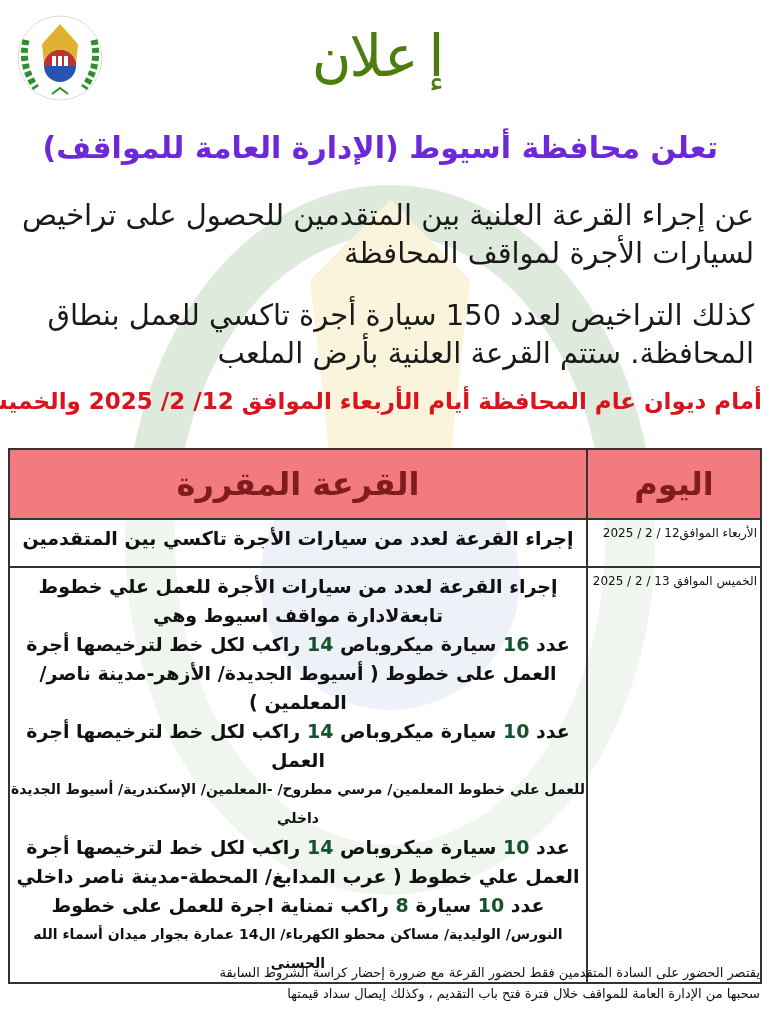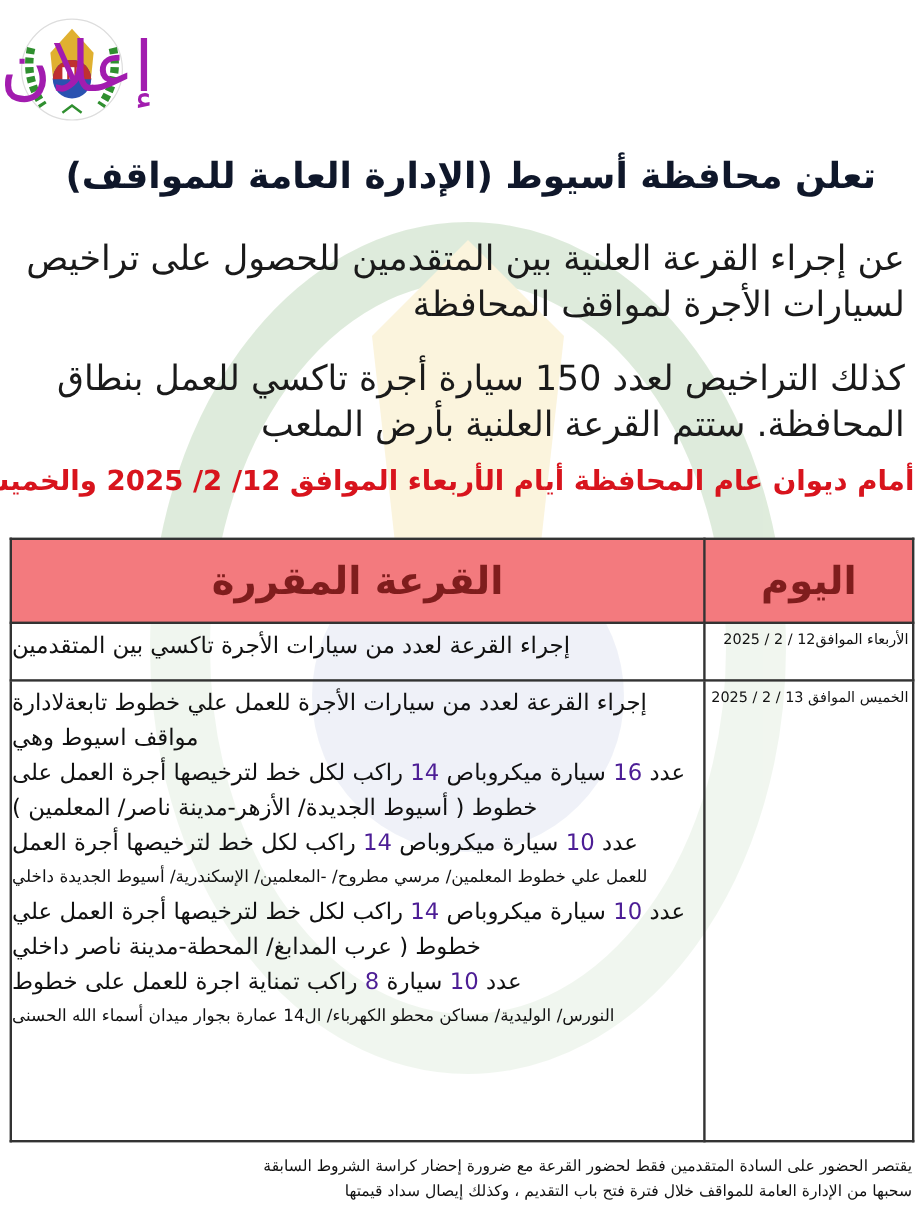--- a/index.html
+++ b/index.html
@@ -9,27 +9,27 @@
       font-family: "DejaVu Sans", sans-serif;
       position: relative;
       color: #111;
     }
     .watermark {
       position: absolute; left: 120px; top: 160px; width: 540px; height: 760px;
       pointer-events: none; opacity: 0.16;
     }
     .logo { position: absolute; left: 12px; top: 10px; width: 96px; height: 92px; }
     .title {
-      position: absolute; left: 0; right: 0; top: 22px; text-align: left;
-      color: #a21caf; font-size: 58px; font-weight: normal; direction: rtl;
-      font-family: Liberation Serif, serif; letter-spacing: 2px;
+      position: absolute; left: 0; right: 0; top: 22px; text-align: center;
+      color: #4d7c0f; font-size: 58px; font-weight: normal; direction: rtl;
+      font-family: Liberation Mono, monospace; letter-spacing: 2px;
     }
     .subtitle {
-      position: absolute; right: 38px; top: 130px; direction: rtl;
-      font-size: 30px; font-weight: bold; color: #0f172a;
+      position: absolute; right: 50px; top: 130px; direction: rtl;
+      font-size: 30px; font-weight: bold; color: #6d28d9;
     }
     .para {
       position: absolute; right: 14px; width: 745px; direction: rtl; text-align: right;
       font-size: 29px; line-height: 38px; color: #1a1a1a;
     }
     .para1 { top: 196px; }
     .para2 { top: 296px; }
     .redline {
       position: absolute; right: 6px; top: 388px; direction: rtl; white-space: nowrap;
       font-size: 23px; font-weight: bold; color: #d8141d; letter-spacing: -0.5px;
@@ -41,23 +41,23 @@
     table.sched td, table.sched th { border: 2px solid #333; vertical-align: top; }
     table.sched th {
       background: #f37a7e; height: 66px; font-size: 32px; font-weight: bold; color: #7f1d1d;
       vertical-align: middle; text-align: center;
     }
     th.day-head { width: 170px; }
     td.date {
       font-size: 12px; font-weight: normal; padding: 6px 3px; white-space: nowrap; text-align: right;
     }
     td.desc {
-      font-size: 19px; font-weight: normal; padding: 4px 0; text-align: left; line-height: 29px;
+      font-size: 19px; font-weight: bold; padding: 4px 0; text-align: center; line-height: 29px;
     }
-    .num { color: #4c1d95; margin-top: 12px; }
+    .num { color: #14532d; margin-top: 12px; }
     .line-sm { font-size: 14px; }
     .footer {
       position: absolute; right: 8px; top: 962px; width: 752px; direction: rtl; text-align: right;
       font-size: 13px; font-weight: normal; line-height: 21px; color: #111;
     }
   </style>
 </head>
 <body>
 
 <svg class="watermark" viewBox="0 0 540 760">

